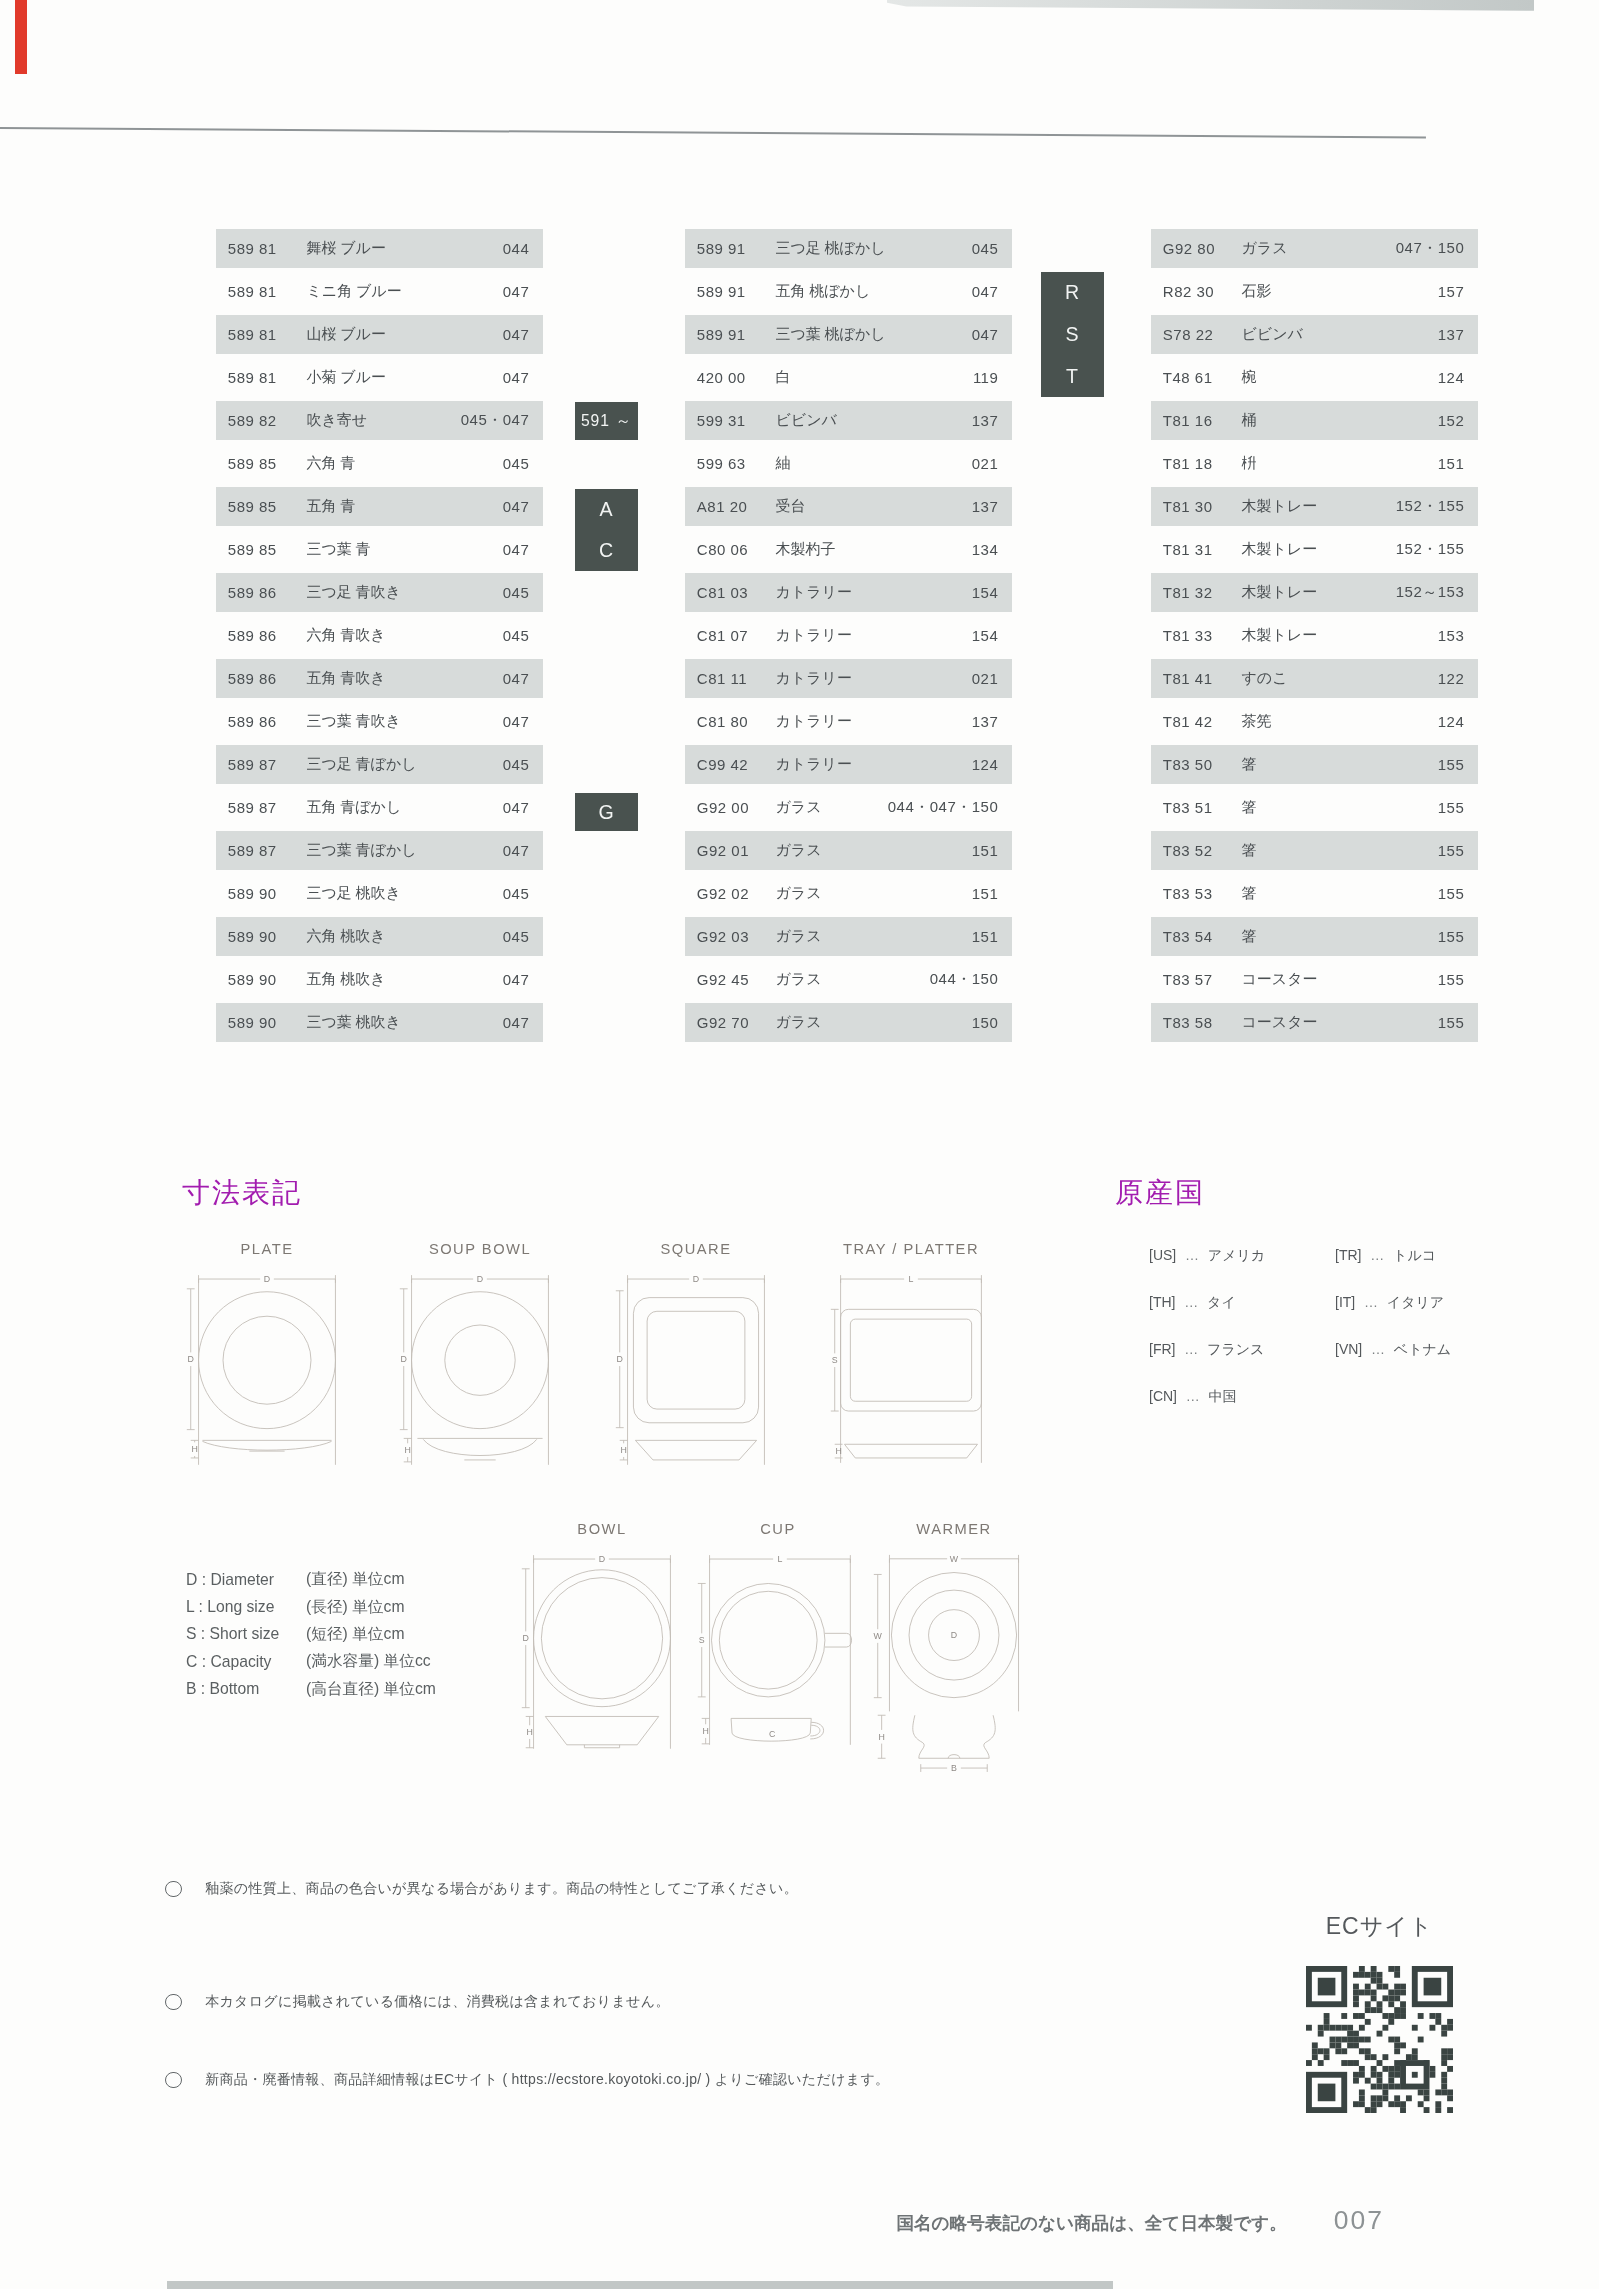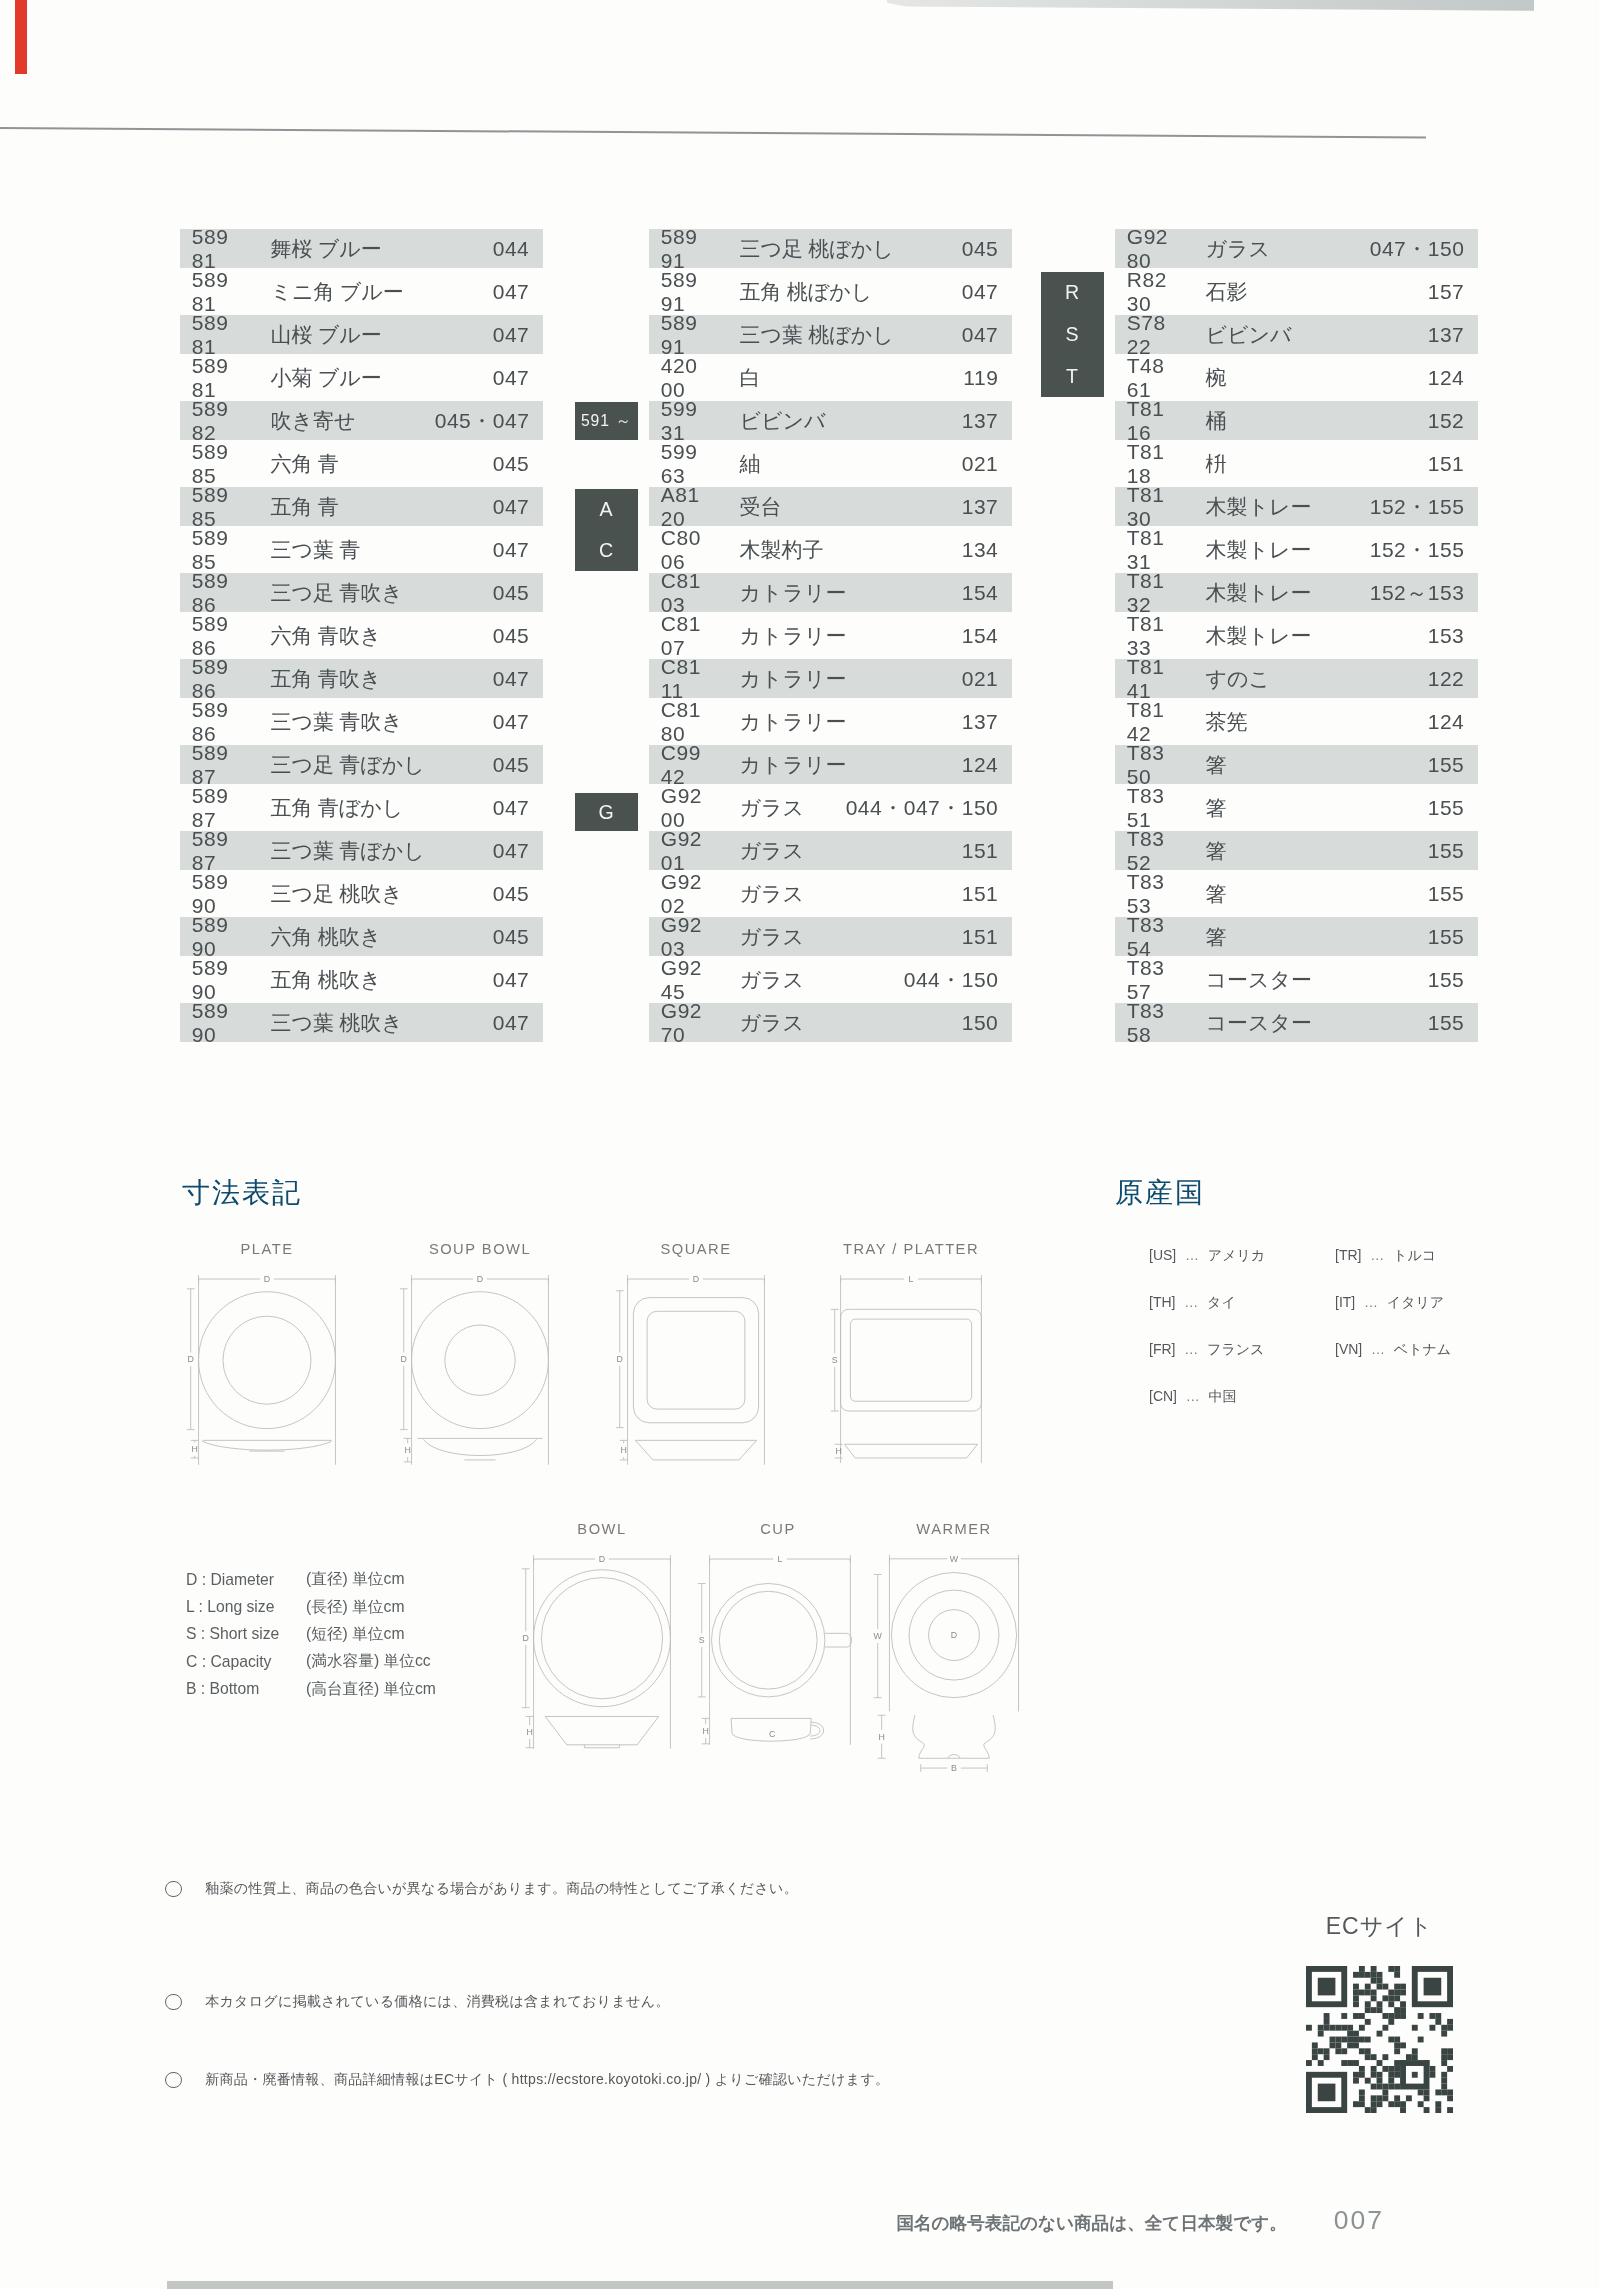--- a/index.html
+++ b/index.html
@@ -23,32 +23,32 @@
     transform:rotate(0.38deg);transform-origin:left top;}
   .bottom-edge{position:absolute;left:167px;top:2281px;width:946px;height:8.8px;background:#b7bdbc;opacity:.85;}
 
   
   .index{position:absolute;left:0;top:227px;width:1600px;height:833px;}
   .idx-col{position:absolute;top:0;width:363px;}
   .idx-col[data-col="0"]{left:180px;}
   .idx-col[data-col="1"]{left:649px;}
   .idx-col[data-col="2"]{left:1115px;}
   .idx-row{height:43px;box-sizing:border-box;display:flex;align-items:center;
-    padding:0 13.7px 0 11.8px;font-size:21px;color:var(--ink);}
+    padding:0 13.7px 0 11.8px;font-size:15px;color:var(--ink);margin-left:36px;}
   .idx-row.alt{background:var(--row-stripe);background-clip:padding-box;
     border-top:2px solid transparent;border-bottom:2px solid transparent;}
   .idx-row .code{width:65px;letter-spacing:0.5px;flex:none;}
   .idx-row .name{flex:1;padding-left:13.7px;white-space:nowrap;overflow:hidden;font-family:Liberation Serif, serif;}
   .idx-row .pages{flex:none;text-align:right;white-space:nowrap;letter-spacing:0.5px;}
   .idx-tag{position:absolute;left:-74px;width:63px;background:var(--tag-bg);color:#f2f4f3;
     display:flex;flex-direction:column;justify-content:space-around;align-items:center;
     font-size:19.6px;letter-spacing:1px;}
 
   
-  .section-title{position:absolute;margin:0;font-size:28px;font-weight:400;color:#0c4a6e;letter-spacing:2px;}
+  .section-title{position:absolute;margin:0;font-size:28px;font-weight:400;color:#a21caf;letter-spacing:2px;}
   .diagram{position:absolute;width:176px;}
   .diagram-label{text-align:center;font-size:14.7px;letter-spacing:1.5px;color:#7d7873;margin-bottom:5.9px;white-space:nowrap;}
   .diagram-art svg{display:block;margin:0 auto;}
   .diagram-art svg line,.diagram-art svg circle,.diagram-art svg rect,.diagram-art svg path{
     stroke:var(--line);fill:none;stroke-width:.9;}
   .diagram-art svg text{fill:var(--muted);stroke:none;font-size:9px;text-anchor:middle;
     font-family:"Liberation Sans",sans-serif;}
 
   .legend{position:absolute;left:186px;top:1566px;}
   .legend-row{display:flex;height:27.4px;align-items:center;font-size:15.7px;color:#5a5f61;}

